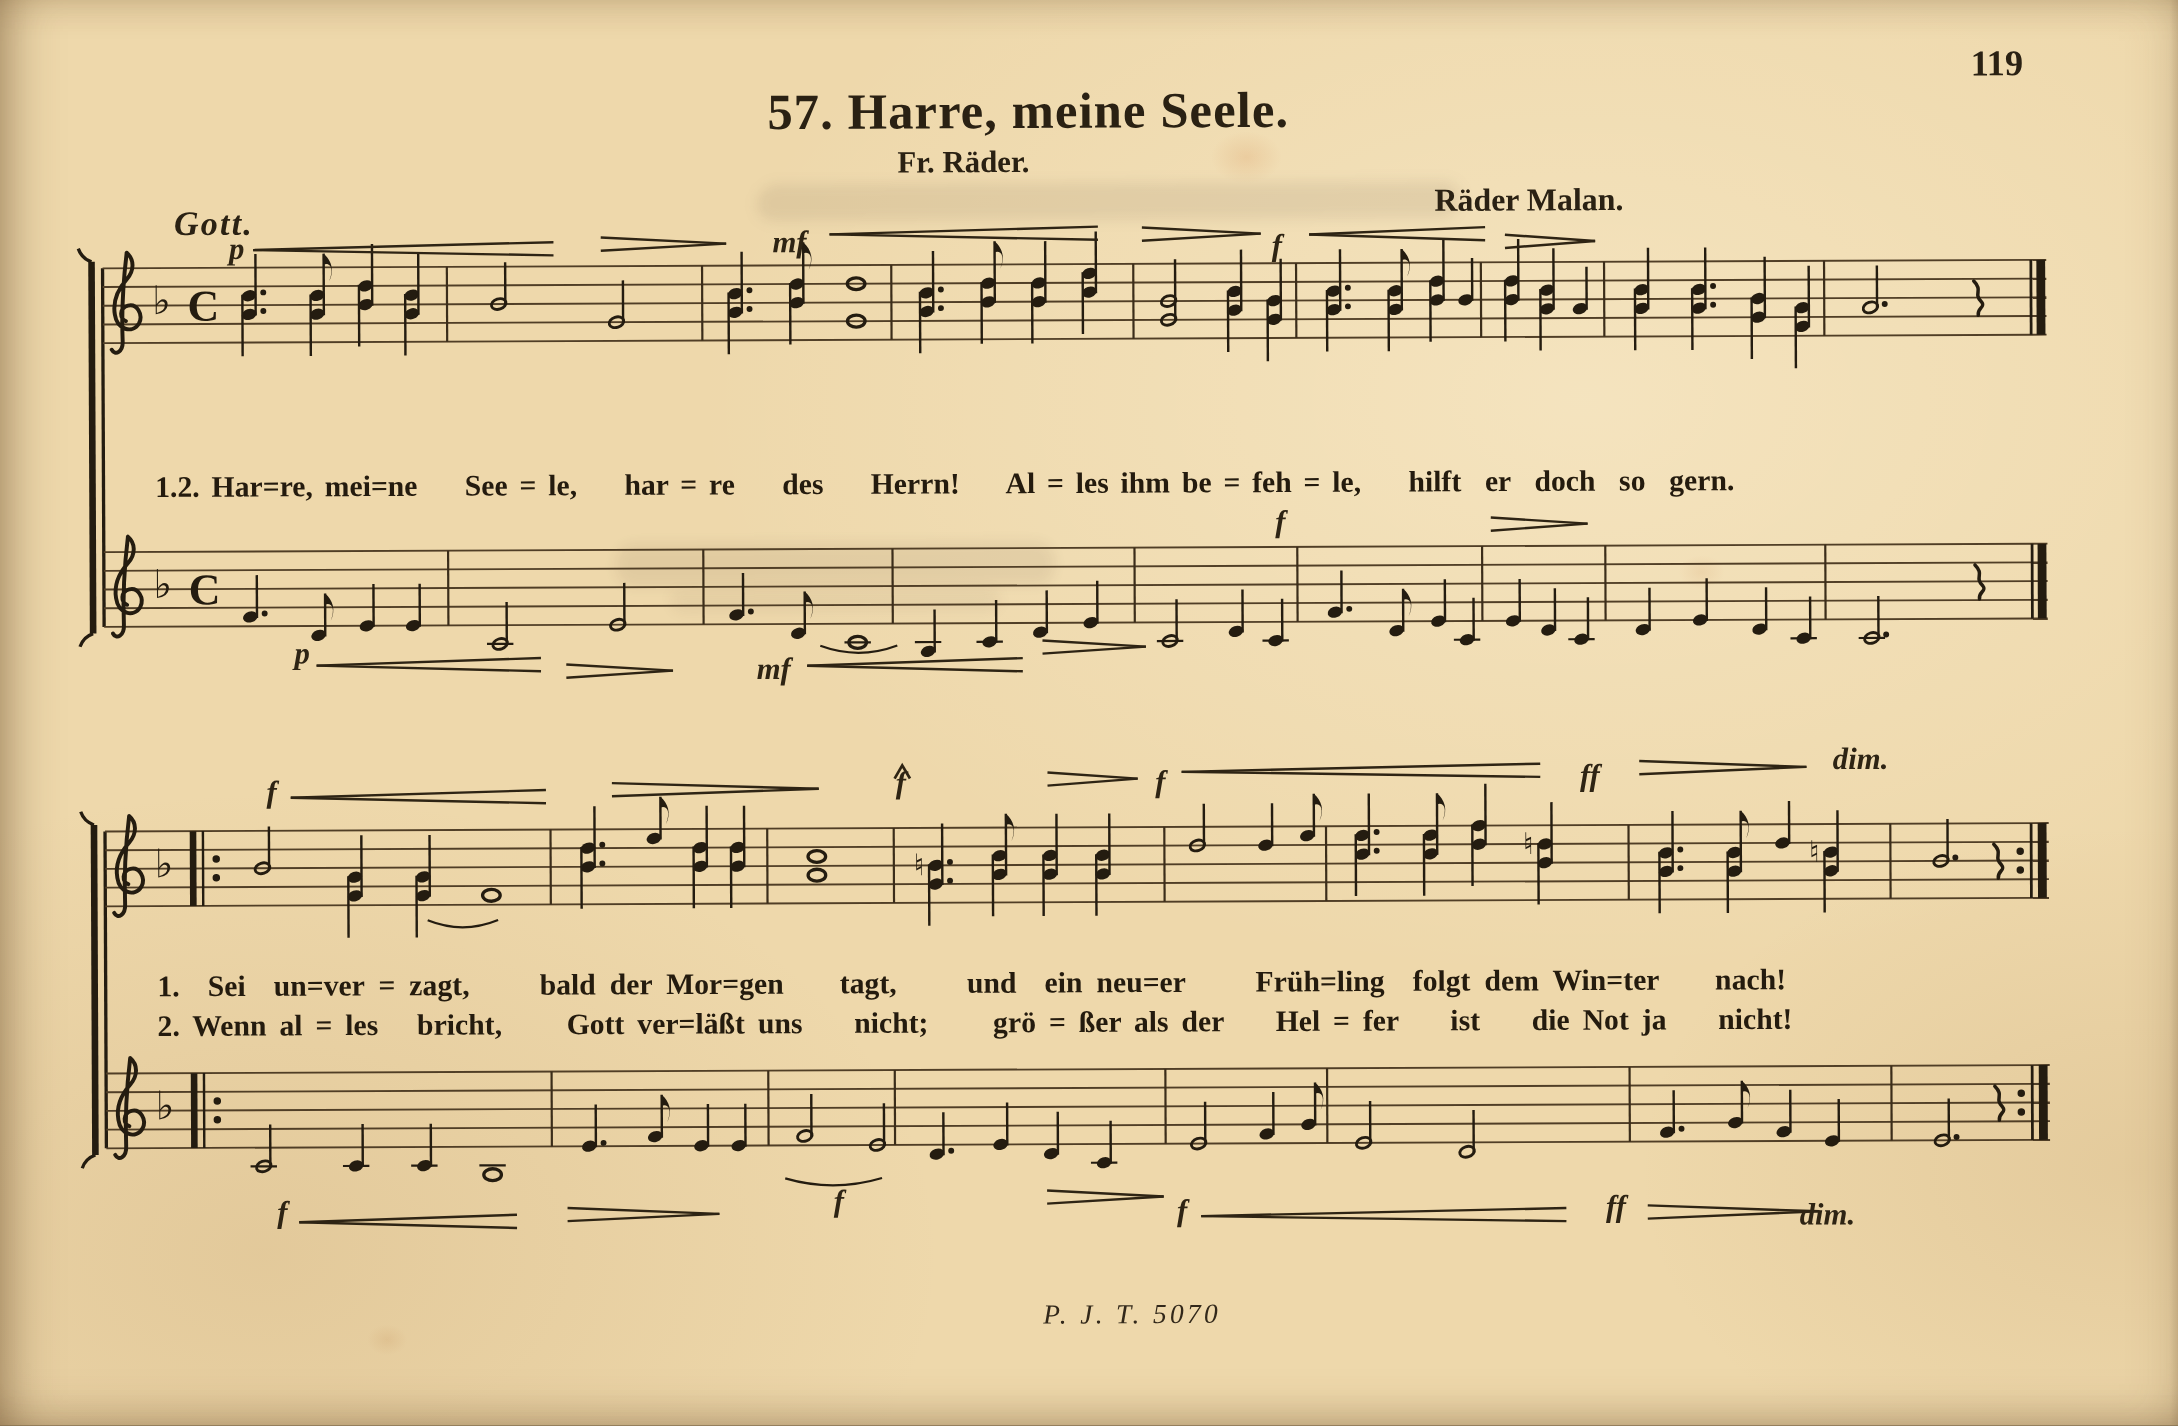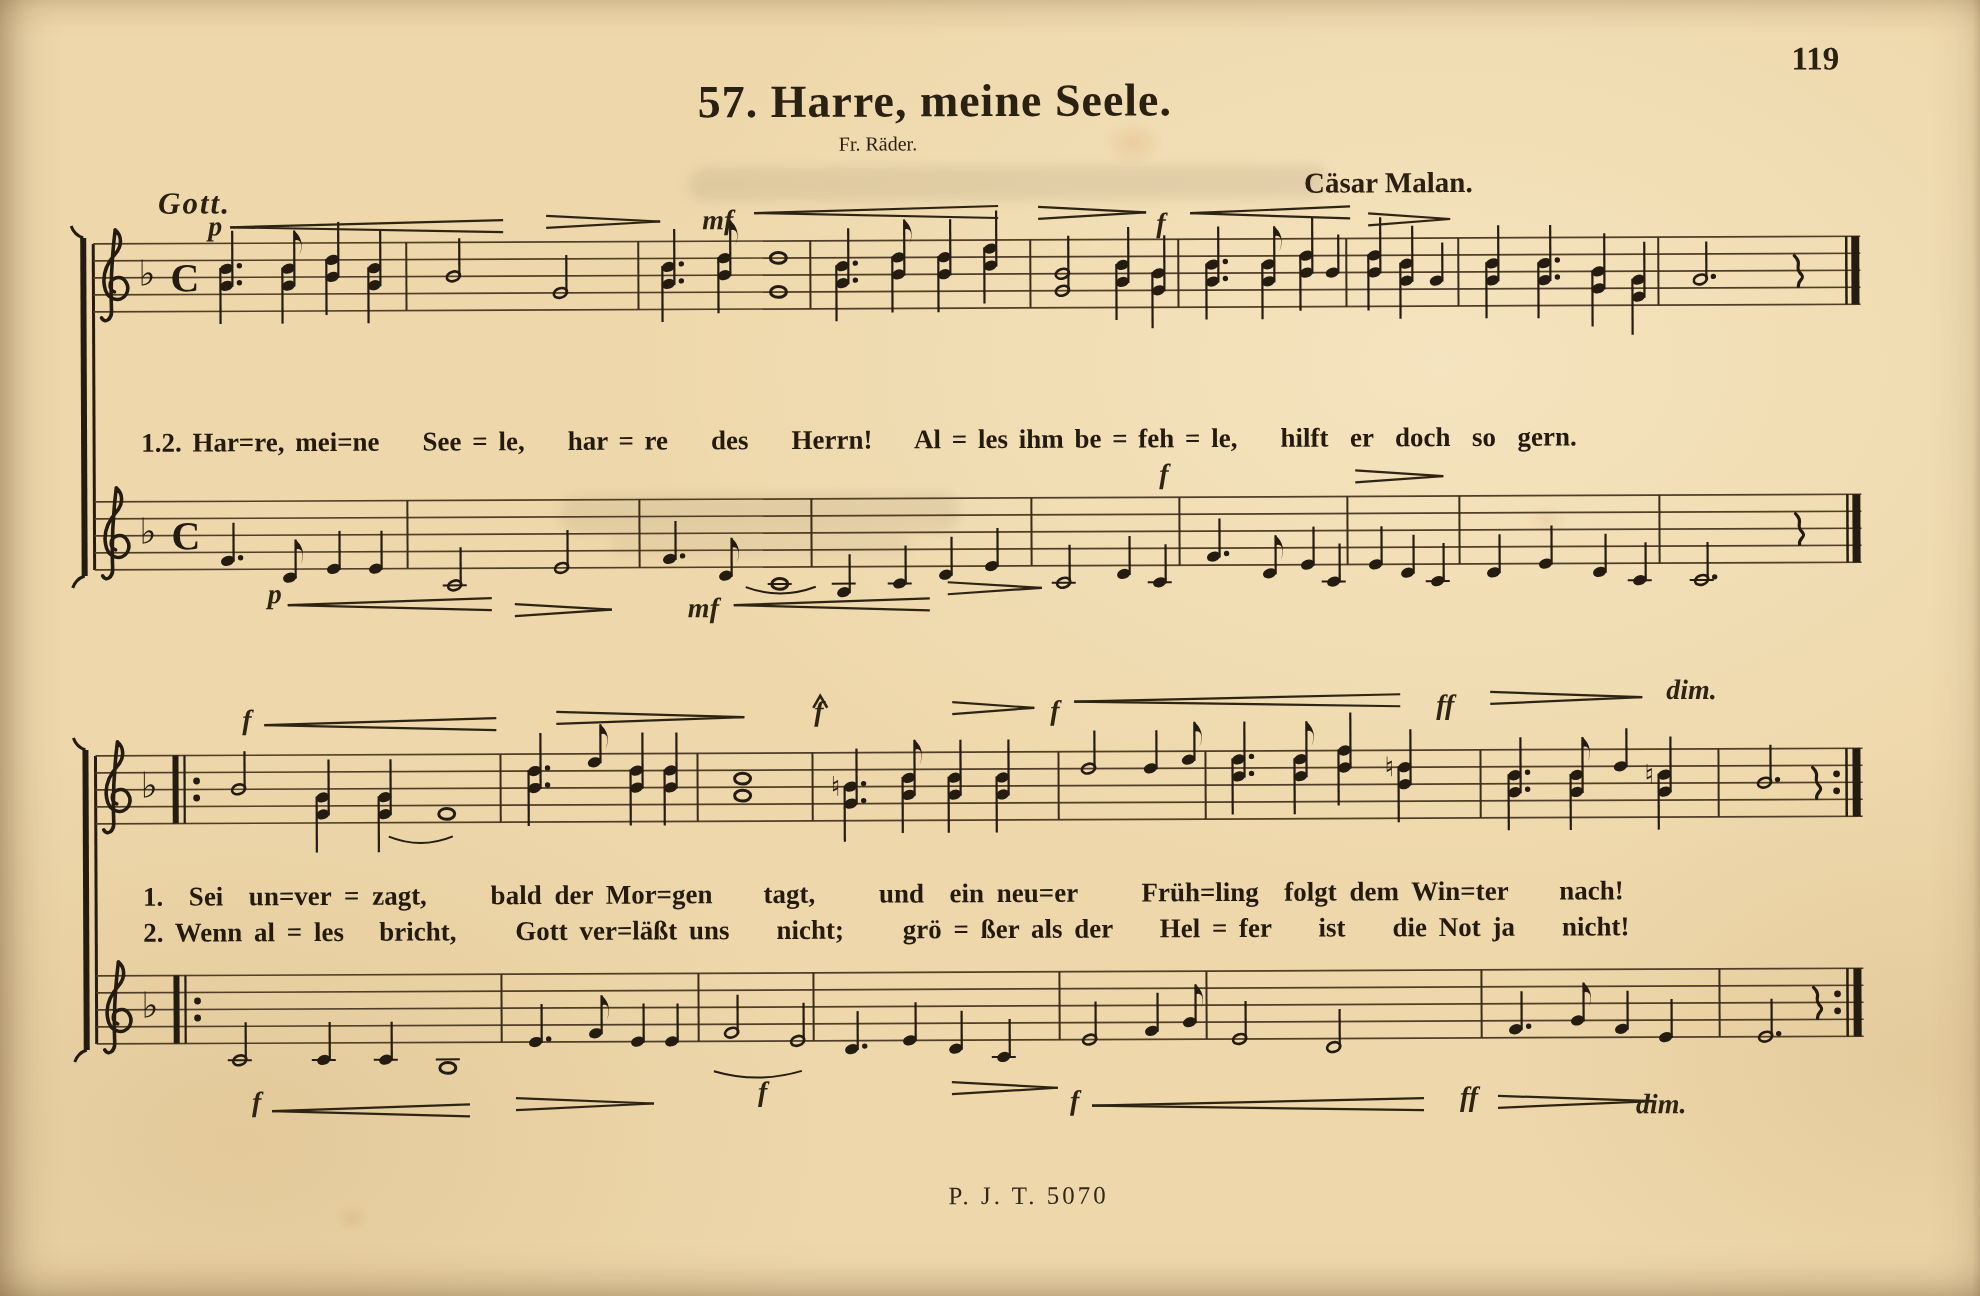--- a/index.html
+++ b/index.html
@@ -19,28 +19,28 @@
       inset 0 -28px 50px -32px rgba(92,62,30,.4),
       inset 0 22px 44px -32px rgba(130,92,48,.28);
     font-family:"Liberation Serif","DejaVu Serif",serif;
     color:#2a2113;
     padding-left:18px;
   }
   .tilt{position:absolute;inset:0;transform:rotate(-0.25deg);}
   .abs{position:absolute;white-space:pre;}
   .page-number{left:1794px;top:44px;font-size:33px;font-weight:bold;}
   .title{left:700px;top:74px;font-size:46px;font-weight:bold;letter-spacing:1px;}
-  .lyricist{left:818px;top:132px;font-size:20px;font-weight:normal;margin-left:23px;}
+  .lyricist{left:818px;top:132px;font-size:28px;font-weight:bold;}
   .composer{left:1306px;top:168px;font-size:29px;font-weight:bold;}
   .tempo{left:160px;top:182px;font-size:31px;font-weight:bold;font-style:italic;letter-spacing:2px;}
   .lyrics{font-size:27px;font-weight:bold;color:#241b0e;}
   .lyr-1{left:142px;top:424px;word-spacing:4px;}
   .lyr-2a{left:142px;top:878px;word-spacing:6px;}
   .lyr-2b{left:142px;top:914px;word-spacing:5px;}
-  .plate{left:946px;top:1182px;font-size:25px;letter-spacing:3px;color:#32281a;}
+  .plate{left:946px;top:1182px;font-size:25px;letter-spacing:3px;color:#32281a;font-style:italic;}
   svg#music{position:absolute;left:0;top:0;}
   .ghost{position:absolute;background:rgba(92,72,46,.1);filter:blur(6px);border-radius:18px;}
   .ghost1{left:690px;top:166px;width:640px;height:34px;transform:skewX(-5deg);}
   .ghost2{left:560px;top:492px;width:400px;height:40px;opacity:.85;}
   .ghost3{left:610px;top:534px;width:300px;height:22px;opacity:.6;}
   .edge-right{position:absolute;right:0;top:0;width:26px;height:100%;
     background:linear-gradient(to left, rgba(80,52,24,.35), rgba(80,52,24,0));}
 </style>
 </head>
 <body>
@@ -48,21 +48,21 @@
 <div class="page">
   <div class="tilt">
 
     <div class="ghost ghost1"></div>
     <div class="ghost ghost2"></div>
     <div class="ghost ghost3"></div>
 
     <div class="abs page-number">119</div>
     <div class="abs title">57. Harre, meine Seele.</div>
     <div class="abs lyricist">Fr. Räder.</div>
-    <div class="abs composer">Cäsar Malan.</div>
+    <div class="abs composer">Räder Malan.</div>
     <div class="abs tempo">Gott.</div>
 
     <svg id="music" width="1980" height="1296">
         <g>
           <line x1="95" y1="240" x2="95" y2="566" stroke="#241c10" stroke-width="3"></line>
           <rect x="82" y="234" width="6" height="338" fill="#241c10"></rect>
           <path d="M85,234 q-9,-3 -12,-12" stroke="#241c10" stroke-width="3" fill="none"></path>
           <path d="M85,572 q-9,3 -12,12" stroke="#241c10" stroke-width="3" fill="none"></path>
           <g>
             <line x1="95" y1="240" x2="1862" y2="240" stroke="#503e26" stroke-width="1.7"></line>

